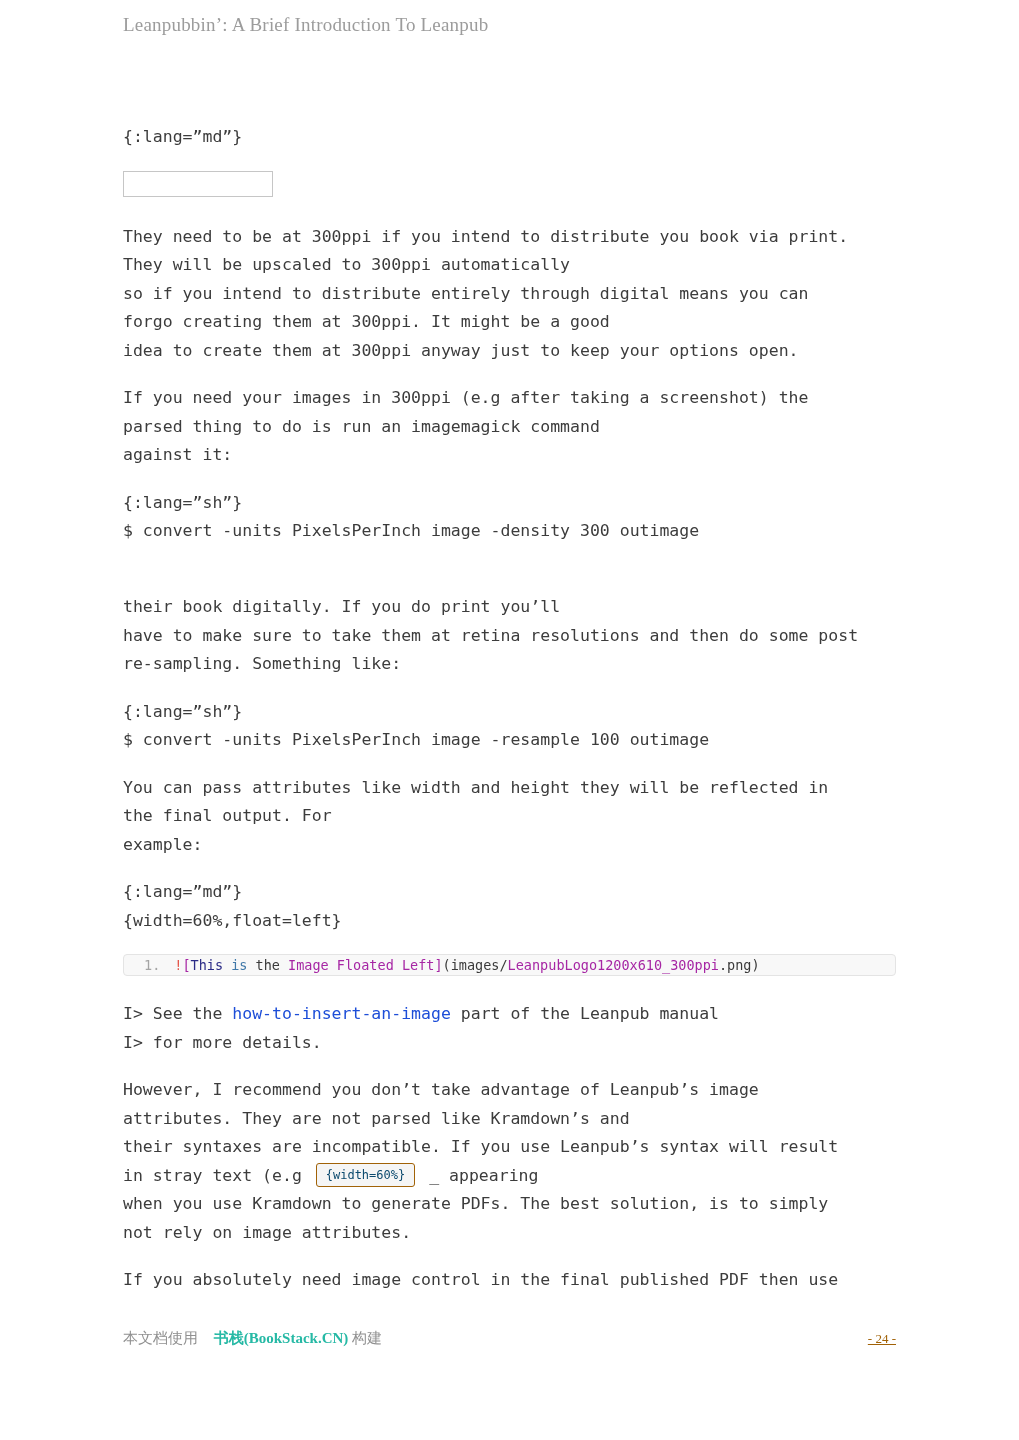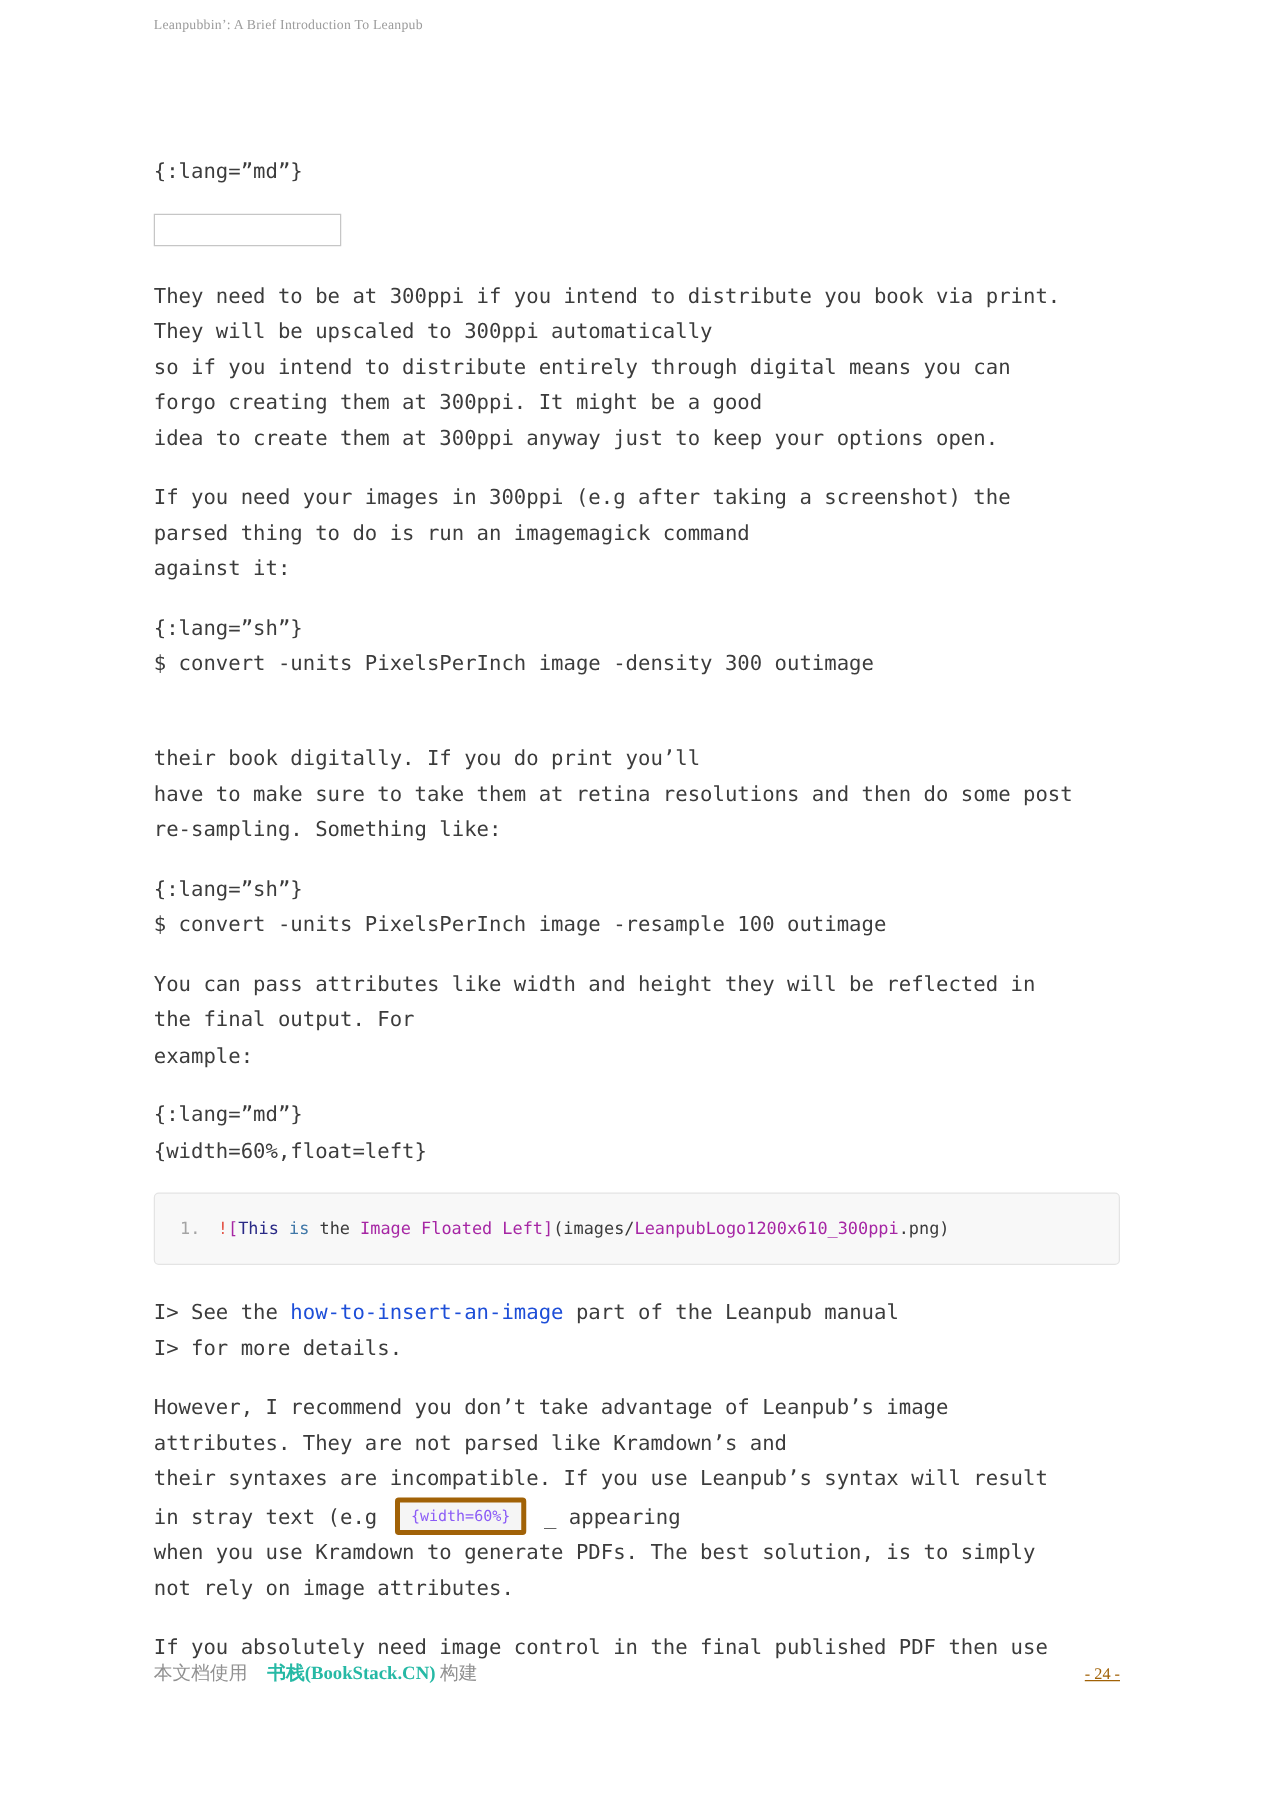--- a/index.html
+++ b/index.html
@@ -7,21 +7,21 @@
     position:relative;
     width:1019px;height:1440px;
     background:#ffffff;
     overflow:hidden;
     font-family:"DejaVu Sans Mono",monospace;
     color:#3c3c3c;
   }
   .doc-header{
     position:absolute;top:14px;left:123px;right:123px;
     font-family:"Liberation Serif","DejaVu Serif",serif;
-    font-size:11px;color:#9c9c9c;letter-spacing:.2px;
+    font-size:19px;color:#9c9c9c;letter-spacing:.2px;
   }
   .content{
     position:absolute;top:33px;left:123px;width:773px;
   }
   .content > :first-child{margin-top:90px;}
   p.mono{
     margin:0 0 19px 0;
     font-size:16.5px;line-height:28.5px;
     white-space:pre-wrap;
   }
@@ -31,33 +31,33 @@
     margin:8px 0 26px 0;
     background:#ffffff;
   }
   a.inline-link{color:#1d4ed8;text-decoration:none;cursor:pointer;}
   .chip{
     display:inline-block;
     font-size:12px;line-height:16px;
     padding:3px 9px;
     margin:0 4px;
     background:#f5f5f5;
-    border:4px solid #a16207;
+    border:1px solid #a16207;
     border-radius:3px;
-    color:#8b5cf6;
+    color:#0c4a6e;
     vertical-align:2px;
     white-space:pre;
   }
   .code-box{
     box-sizing:border-box;
     width:773px;
     background:#f8f8f8;
     border:1px solid #e4e4e4;
     border-radius:4px;
-    padding:18px 20px;
+    padding:0 20px;
     margin:0 0 24px 0;
     font-size:13.5px;line-height:20px;
     white-space:pre;
   }
   .code-box .lineno{color:#a4a4a4;margin-right:14px;}
   .tok-red{color:#e45649;}
   .tok-purple{color:#a626a4;}
   .tok-navy{color:#2a2a86;}
   .tok-blue{color:#4078a8;}
   .tok-dark{color:#3a3a3a;}

